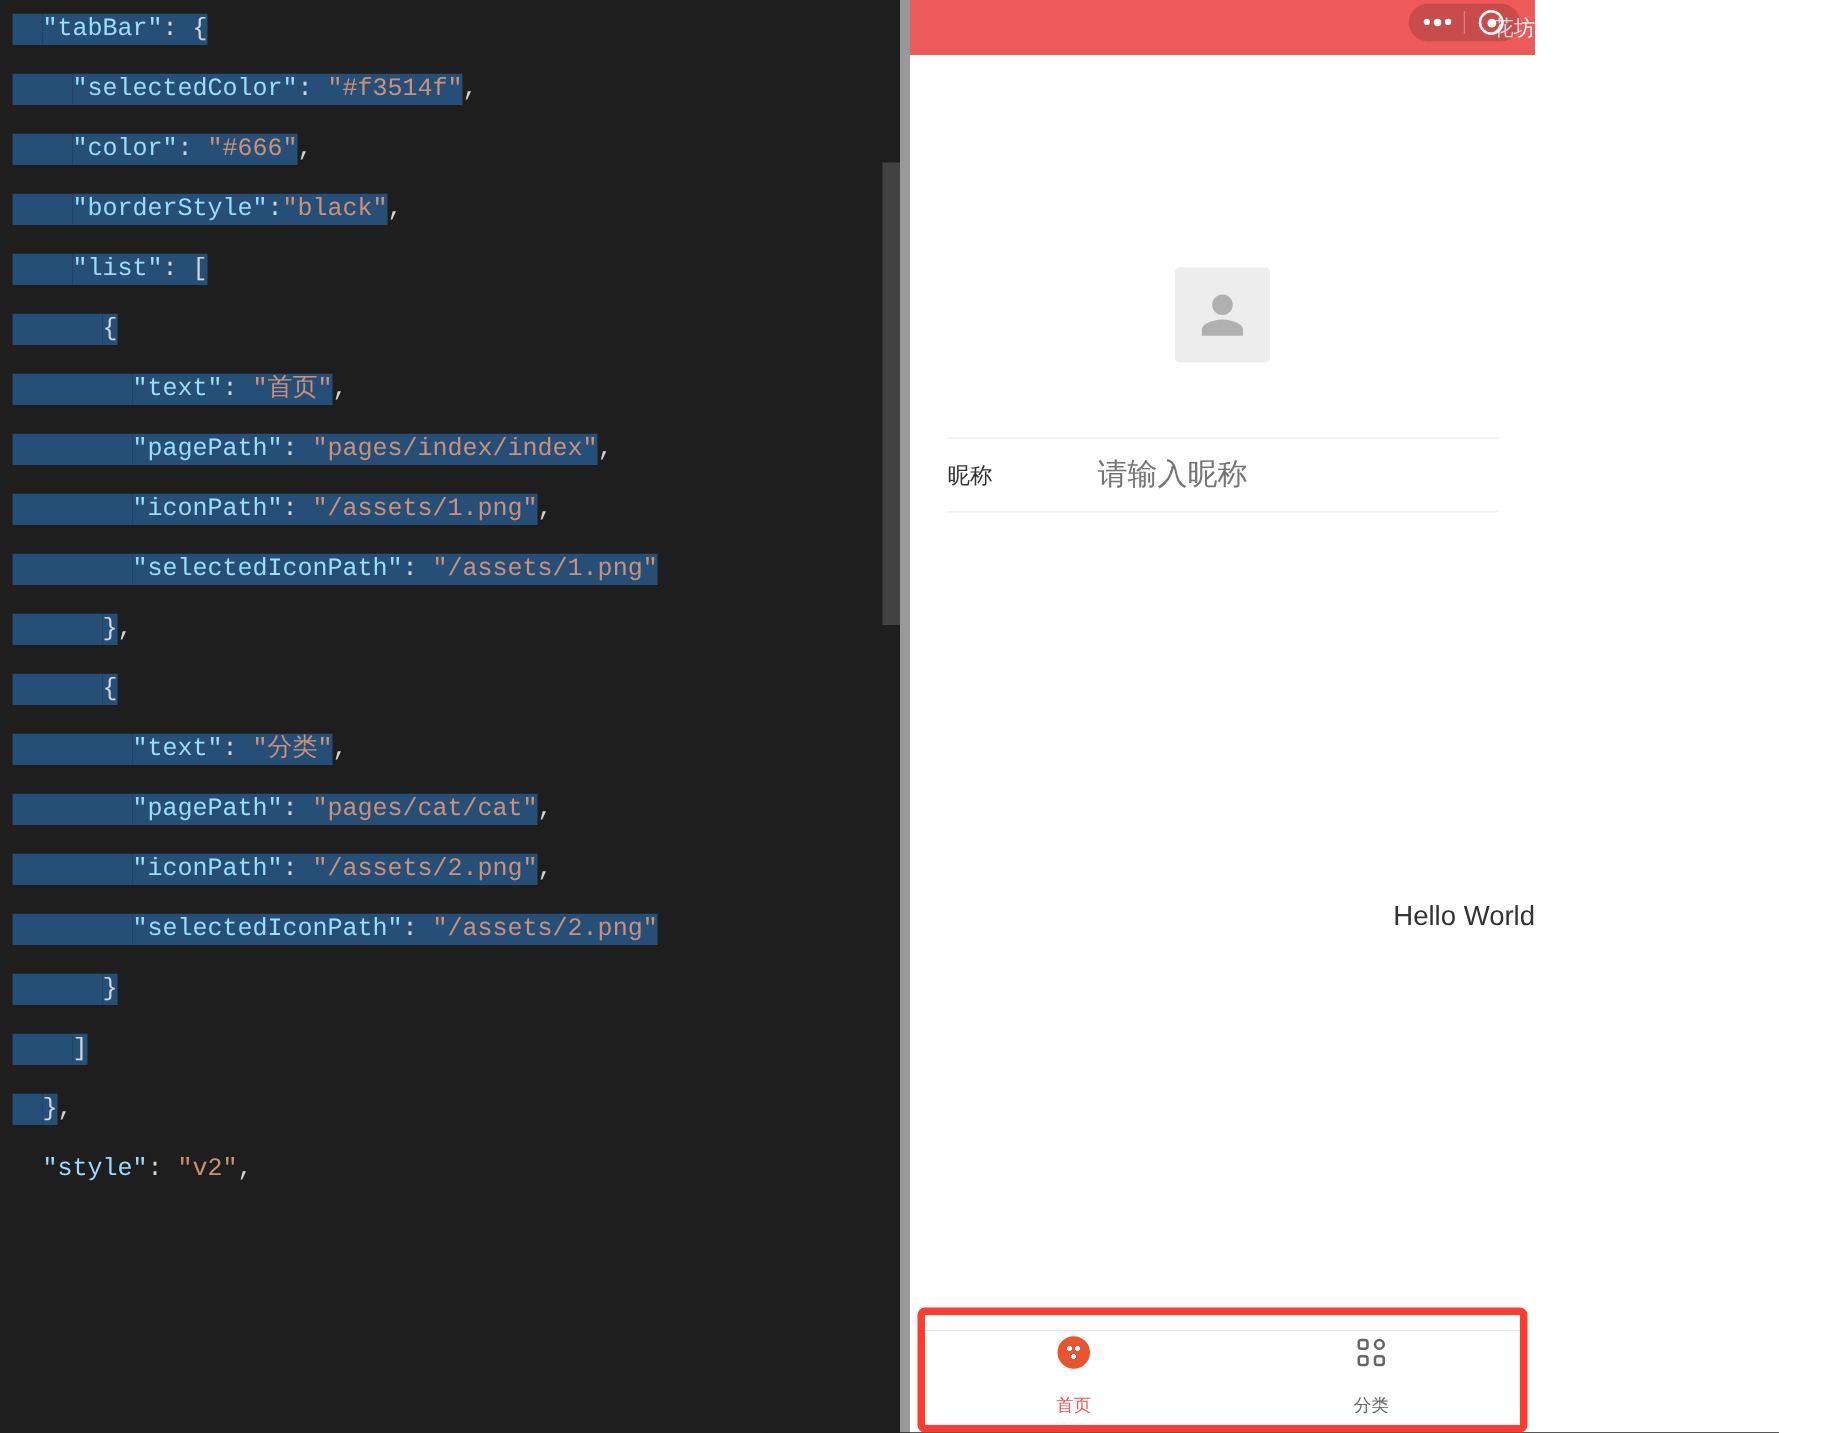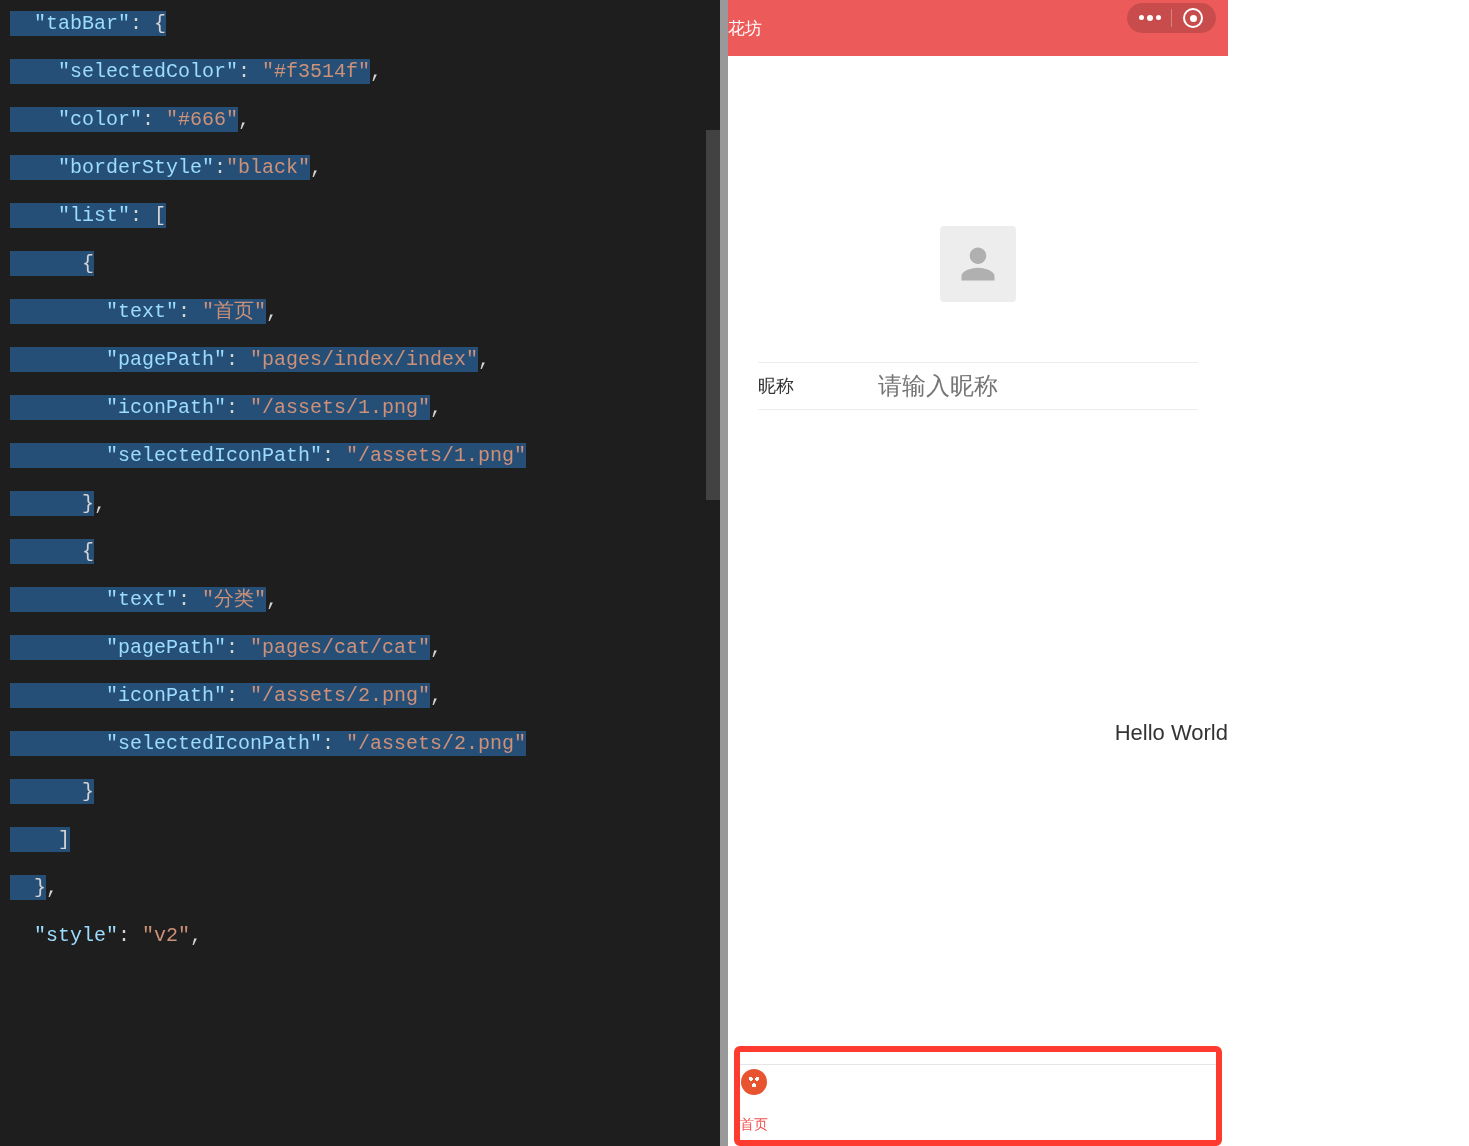--- a/index.html
+++ b/index.html
@@ -50,24 +50,24 @@
     
     .simulator {
       flex: 0 0 500px;
       background: #fff;
       display: flex;
       flex-direction: column;
       position: relative;
     }
     .sim-header {
       background: #ed5a5a;
-      height: 56px;
-      display: flex;
-      align-items: center;
-      justify-content: flex-start;
+      height: 44px;
+      display: flex;
+      align-items: center;
+      justify-content: flex-end;
       position: relative;
       color: #fff;
       font-family: -apple-system, sans-serif;
       font-size: 17px;
     }
     .capsule {
       position: absolute;
       right: 12px;
       top: 3px;
       display: flex;
@@ -120,21 +120,21 @@
       align-items: center;
       justify-content: center;
     }
     .avatar-svg { width: 44px; height: 44px; fill: #b0b0b0; }
     .nickname-row {
       margin: 60px 30px 0;
       border-top: 1px solid #ededed;
       border-bottom: 1px solid #ededed;
       display: flex;
       align-items: center;
-      height: 48px;
+      height: 60px;
       font-size: 18px;
     }
     .nickname-label {
       color: #333;
       width: 120px;
     }
     .nickname-input {
       color: #b2b2b2;
       flex: 1;
       border: none;
@@ -165,21 +165,21 @@
       right: 12px;
       height: 72px;
       border-top: 1px solid #e5e5e5;
       display: flex;
       background: #fff;
     }
     .tab {
       flex: 1;
       display: flex;
       flex-direction: column;
-      align-items: flex-start;
+      align-items: center;
       justify-content: center;
       gap: 20px;
       font-size: 14px;
     }
     .tab-icon {
       width: 28px;
       height: 28px;
       display: flex;
       align-items: center;
       justify-content: center;
@@ -278,20 +278,31 @@
     <div class="hello-world">Hello World</div>
   </div>
 
   <div class="tabbar">
     <div class="tab active">
       <div class="tab-icon">
           <div class="flower-icon"></div>
         </div>
       <span>首页</span>
     </div>
+    <div class="tab inactive">
+      <div class="tab-icon">
+        <div class="grid-icon">
+            <span></span>
+            <span></span>
+            <span></span>
+            <span></span>
+          </div>
+      </div>
+      <span>分类</span>
+    </div>
   </div>
 
   <div class="tabbar-highlight"></div>
 </div>
 
 <div class="right-pad">
   
 </div>
 
 </body></html>

